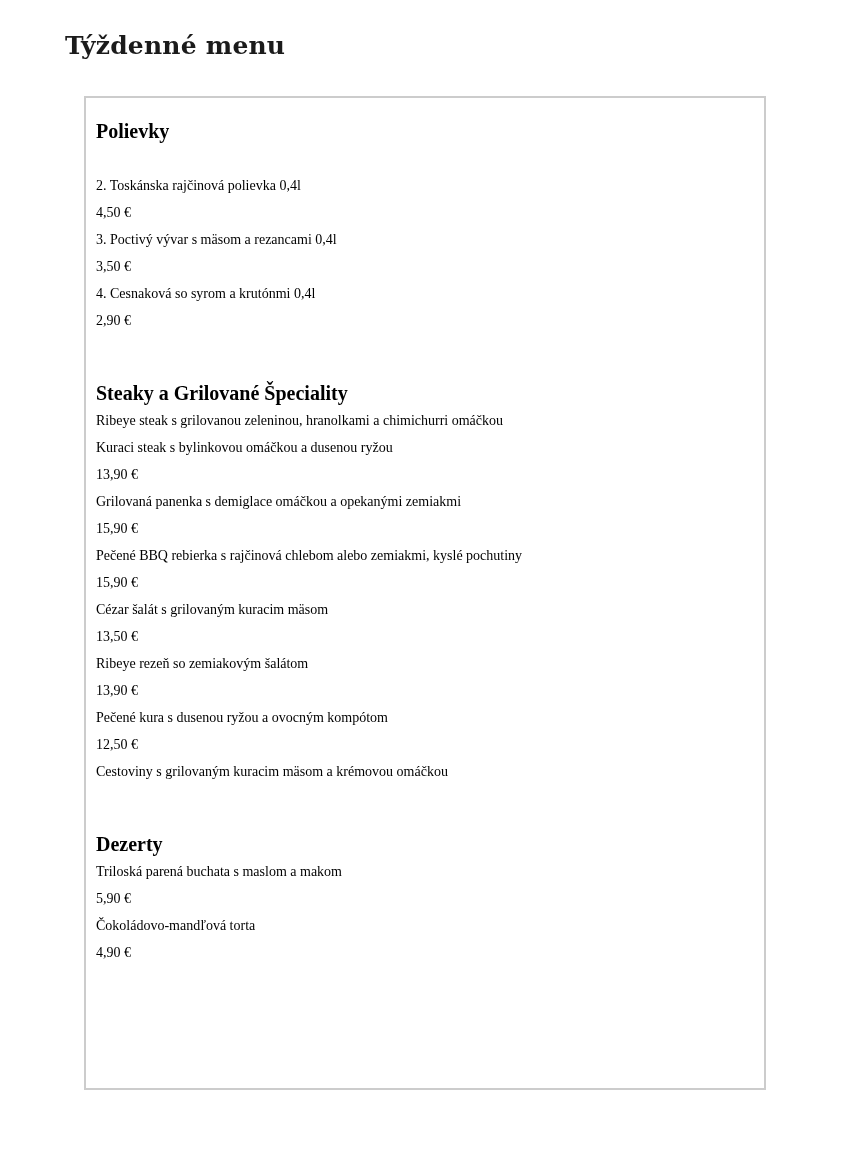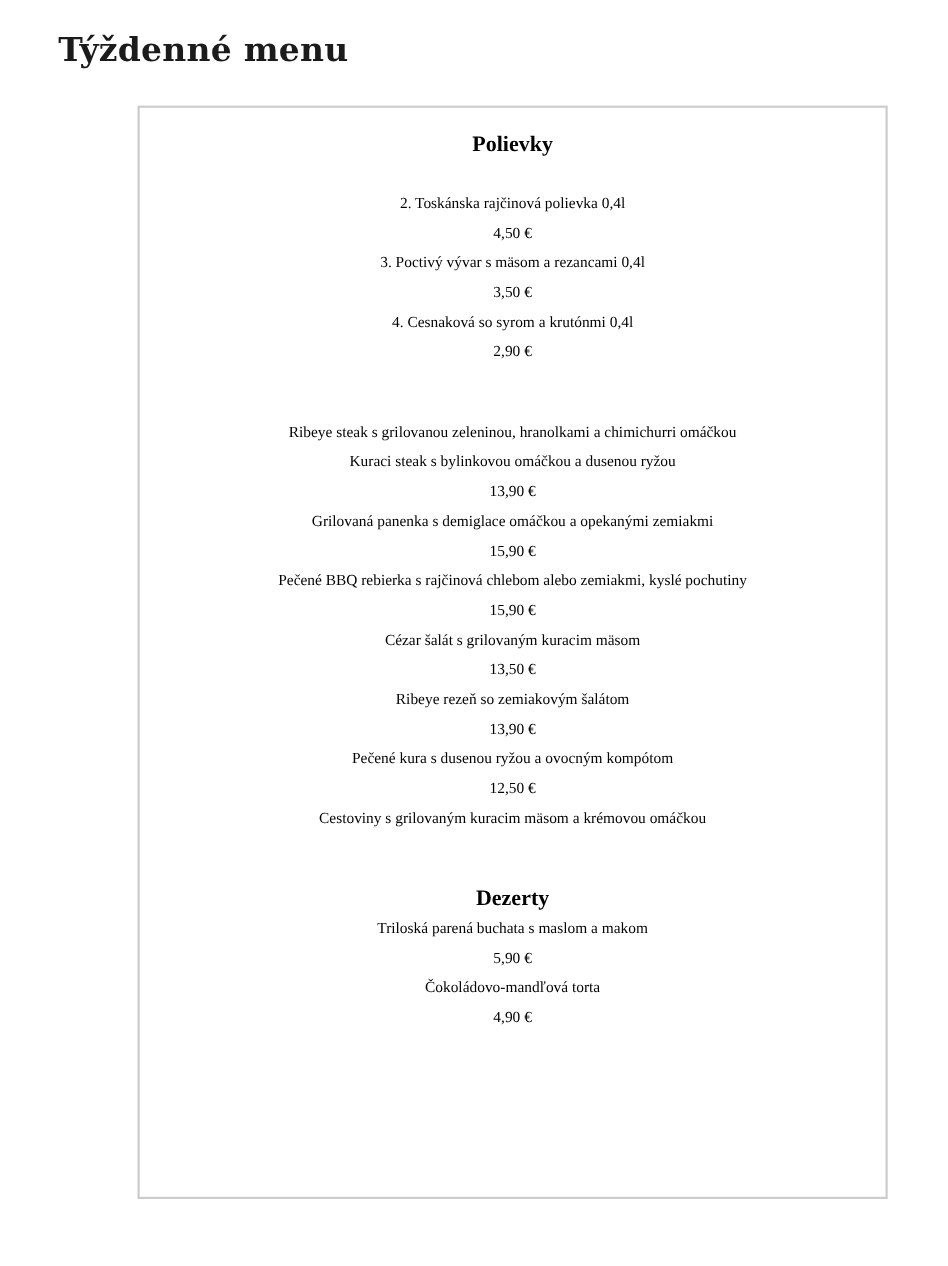--- a/index.html
+++ b/index.html
@@ -16,44 +16,43 @@
   }
   .page {
     position: relative;
     width: 862px;
     height: 1151px;
     background: #ffffff;
     overflow: hidden;
   }
   .doc-title {
     position: absolute;
-    left: 53px;
+    left: 65px;
     top: 31px;
     margin: 0;
     font-family: "DejaVu Serif", "Liberation Serif", serif;
     font-weight: 700;
-    font-size: 30px;
+    font-size: 25px;
     line-height: 30px;
     color: #1b1b1b;
     letter-spacing: 0.2px;
   }
   .menu-box {
     position: absolute;
     left: 84px;
     top: 96px;
     width: 682px;
     height: 994px;
     background: #ffffff;
     border: 2px solid #cccccc;
     padding: 20px 10px 20px 10px;
-    text-align: center;
+    text-align: left;
     font-size: 20px;
     line-height: 27px;
     overflow: hidden;
-    margin-left: 41px;
   }
   .menu-section { margin: 0; }
   .menu-section + .menu-section { margin-top: 46px; }
   .section-heading {
     margin: 0;
     font-size: 20px;
     line-height: 27px;
     font-weight: 700;
     color: #000000;
   }
@@ -79,20 +78,21 @@
           <div class="item-name">2. Toskánska rajčinová polievka 0,4l</div>
           <div class="item-price">4,50 €</div>
           <div class="item-name">3. Poctivý vývar s mäsom a rezancami 0,4l</div>
           <div class="item-price">3,50 €</div>
           <div class="item-name">4. Cesnaková so syrom a krutónmi 0,4l</div>
           <div class="item-price">2,90 €</div>
         </div>
   </div>
 
   <div class="menu-section">
+    <div class="section-heading">Steaky a Grilované Špeciality</div>
     <div>
           <div class="item-name">Ribeye steak s grilovanou zeleninou, hranolkami a chimichurri omáčkou</div>
           <div class="item-name">Kuraci steak s bylinkovou omáčkou a dusenou ryžou</div>
           <div class="item-price">13,90 €</div>
           <div class="item-name">Grilovaná panenka s demiglace omáčkou a opekanými zemiakmi</div>
           <div class="item-price">15,90 €</div>
           <div class="item-name">Pečené BBQ rebierka s rajčinová chlebom alebo zemiakmi, kyslé pochutiny</div>
           <div class="item-price">15,90 €</div>
           <div class="item-name">Cézar šalát s grilovaným kuracim mäsom</div>
           <div class="item-price">13,50 €</div>

